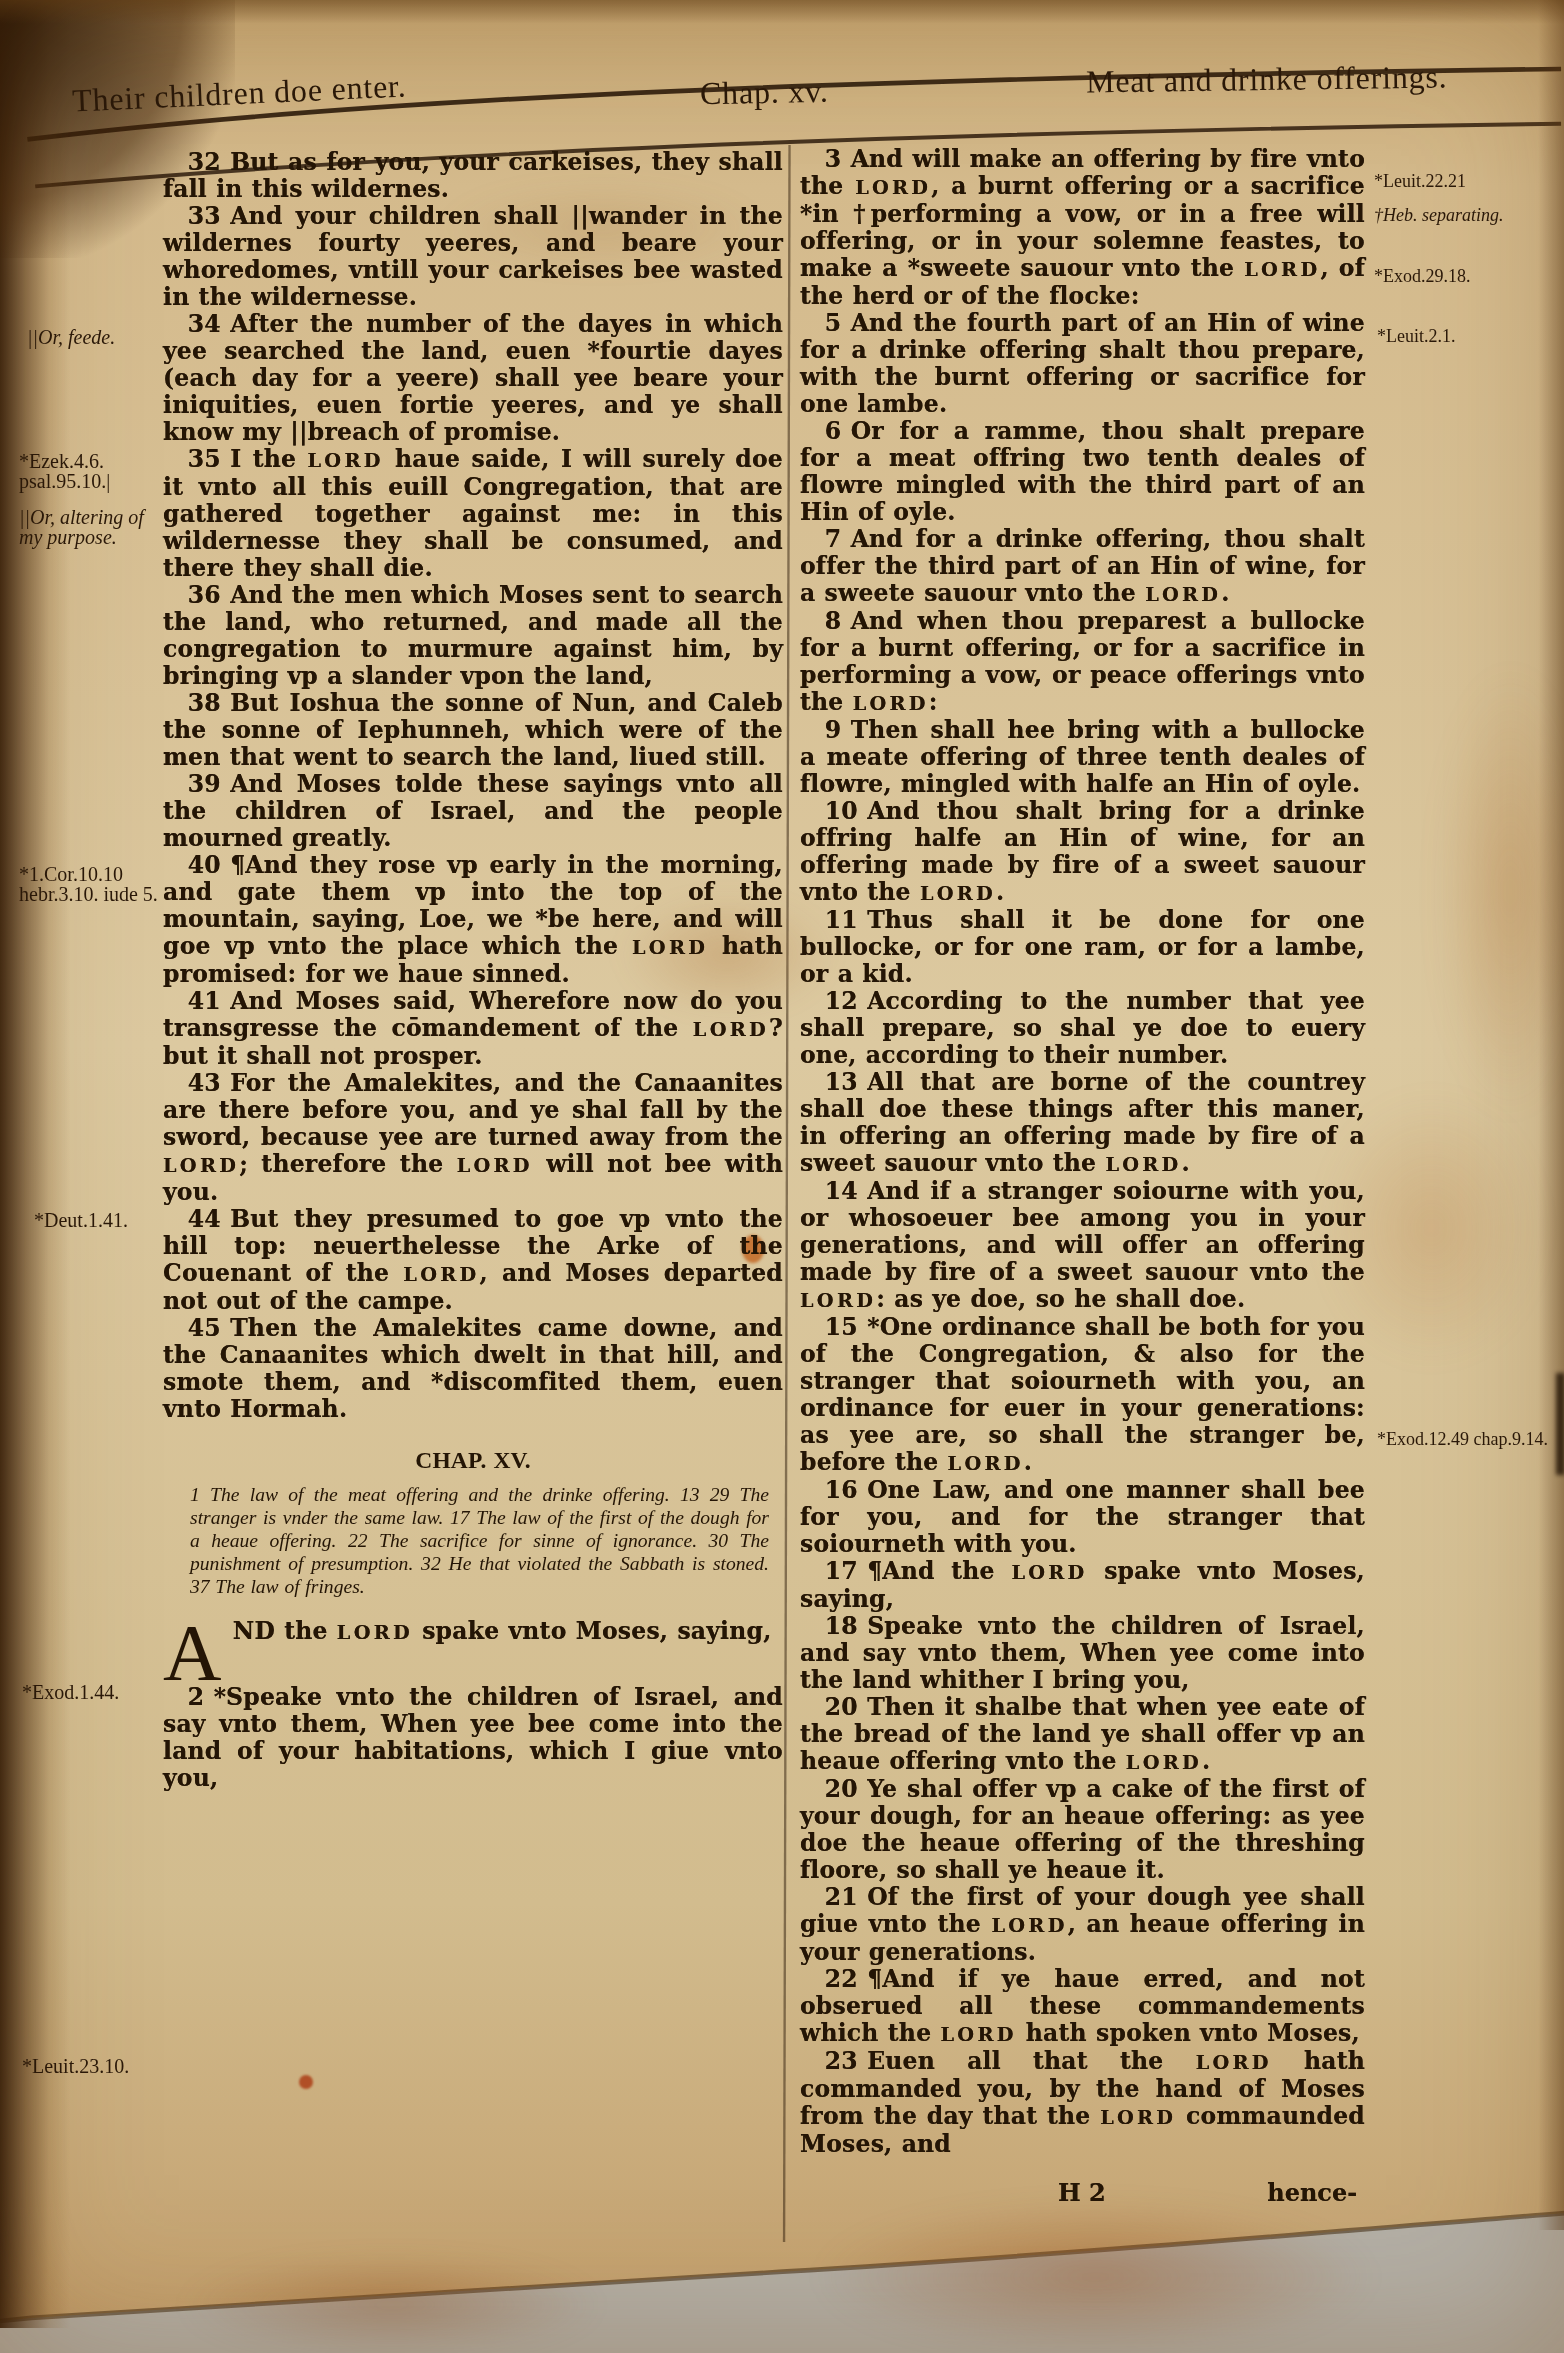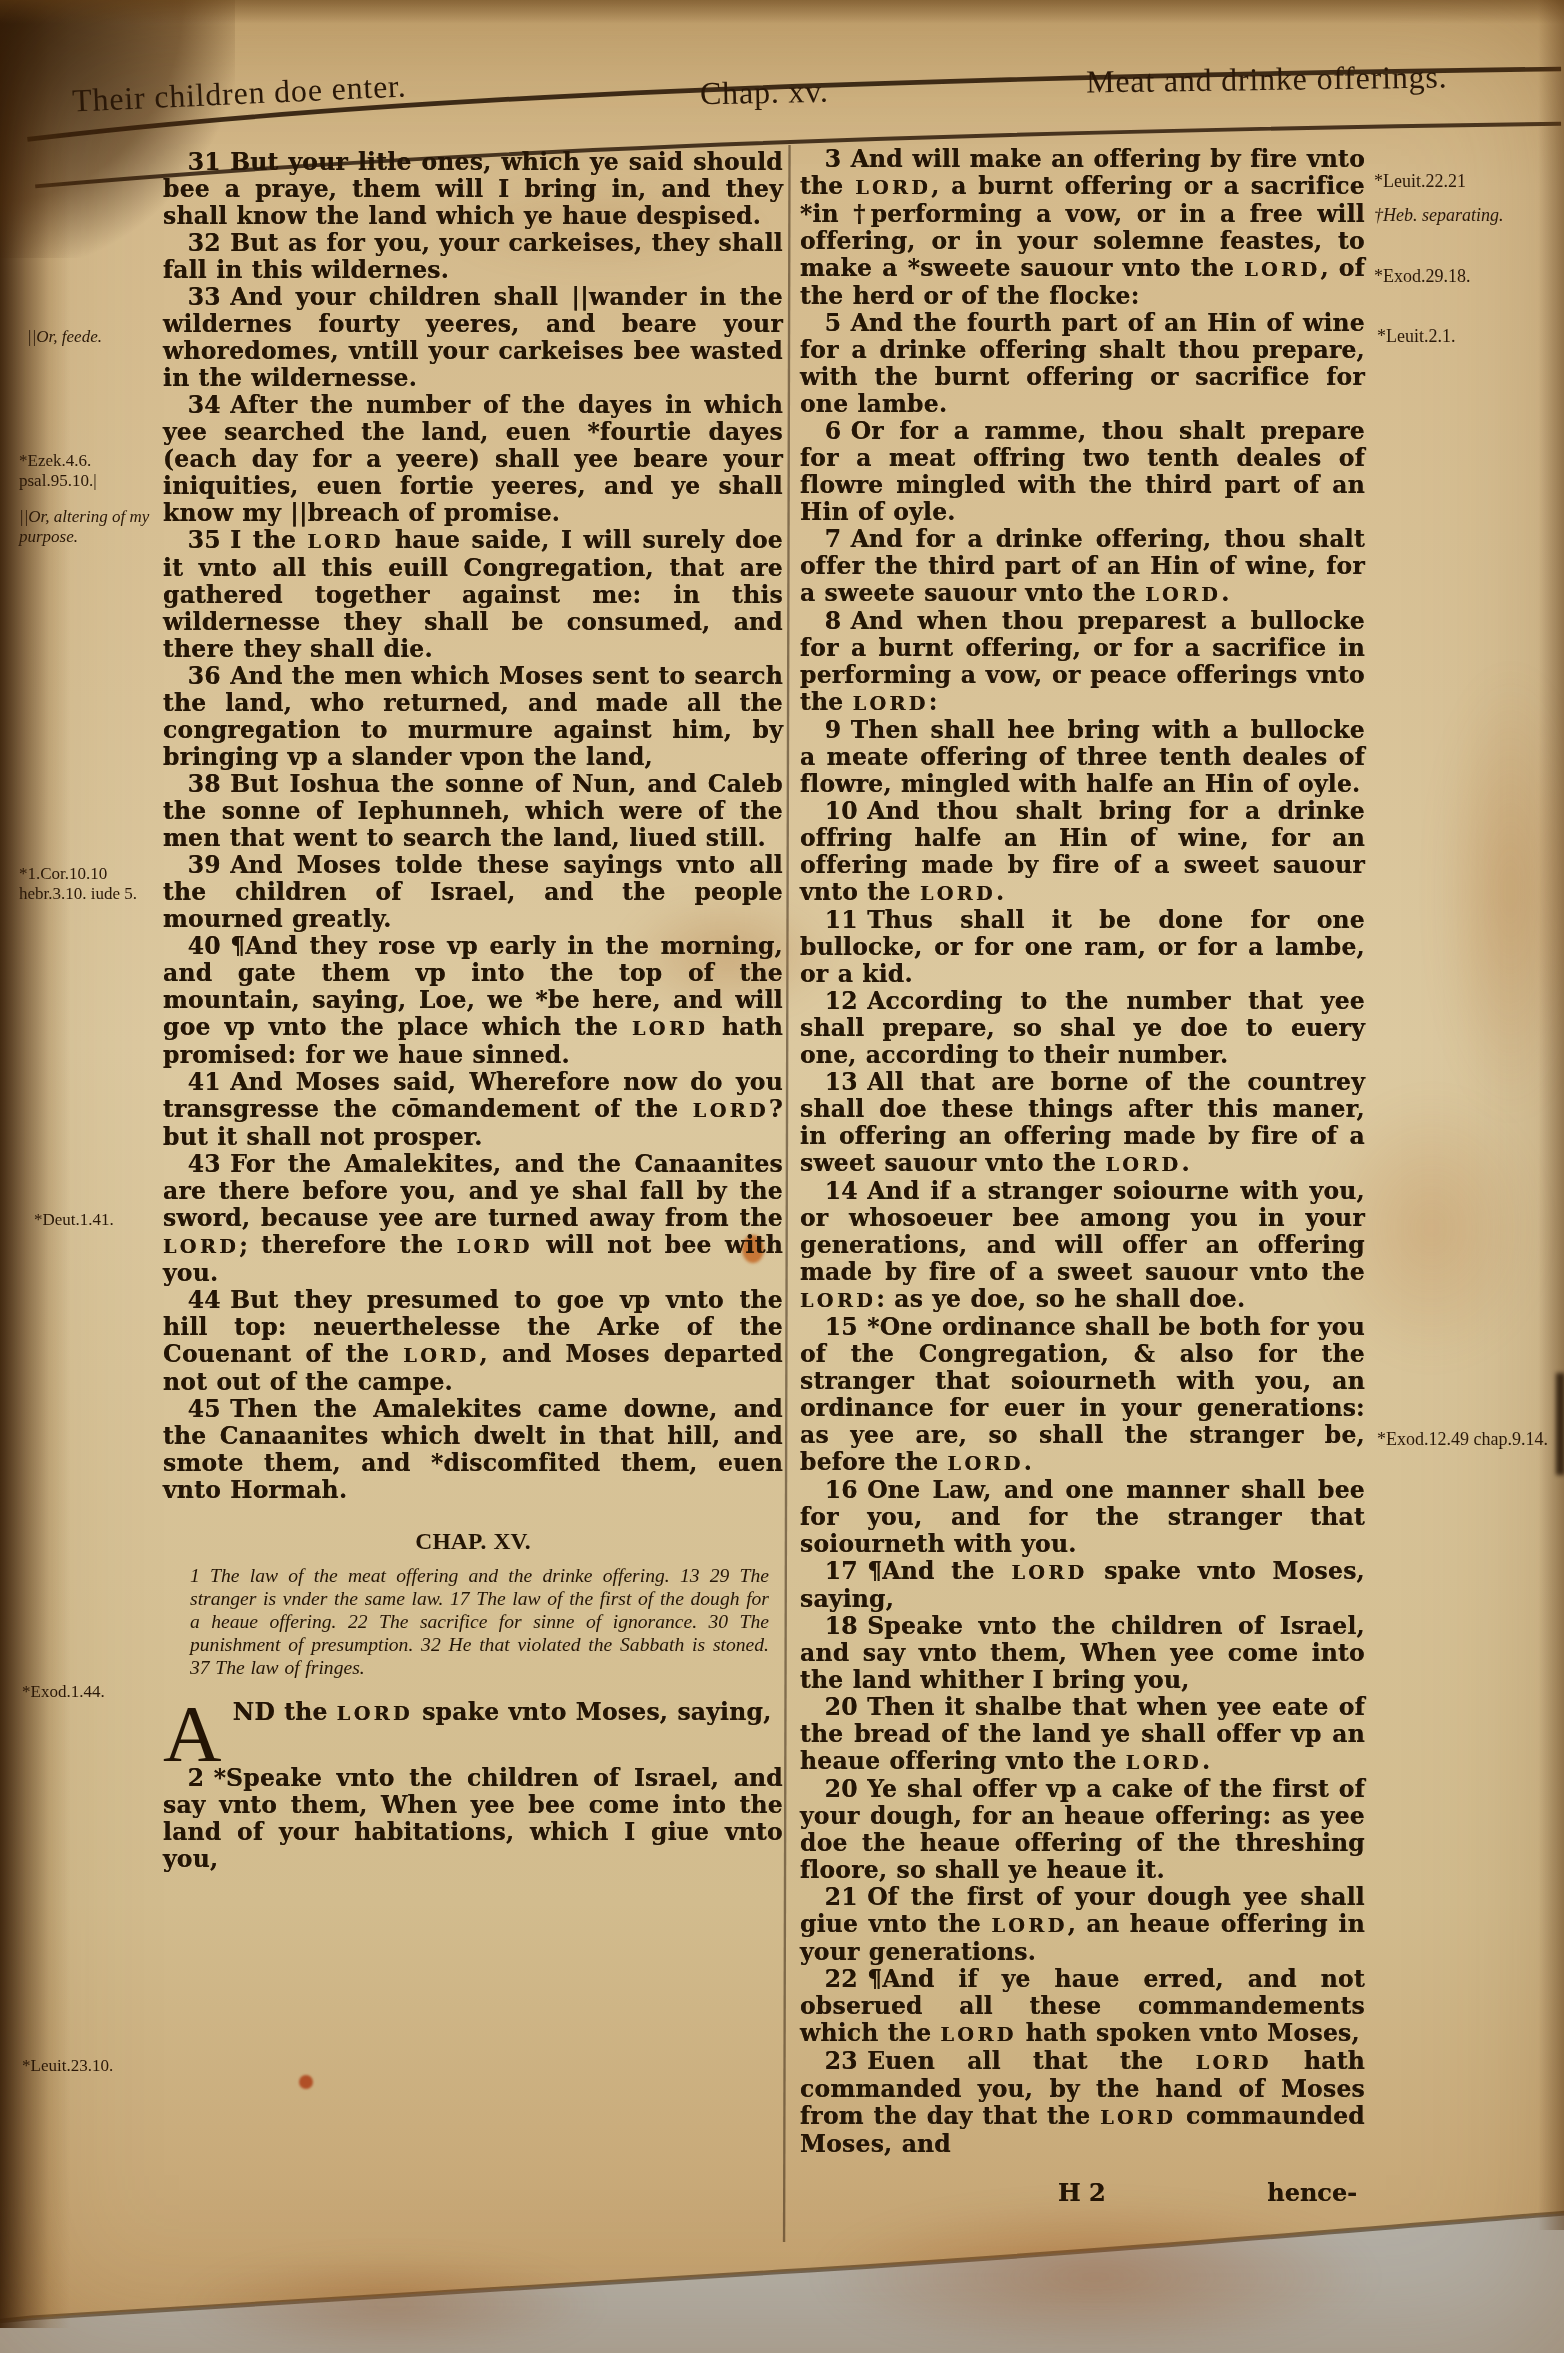--- a/index.html
+++ b/index.html
@@ -43,21 +43,21 @@
     padding:0 14px 0 27px;text-shadow:none !important;letter-spacing:0 !important;}
 
   .verse1{text-indent:0 !important;}
   .dropcap{float:left;font-family:"Liberation Serif", serif;font-weight:normal;
     font-size:81px;line-height:.74;padding:6.3px 11px 0 0;text-shadow:none;}
 
   .sigrow{display:flex;justify-content:space-between;padding:20.3px 7.8px 0 258px;
     font-weight:bold;font-size:24px;text-shadow:0 0 0.5px rgba(36,21,5,.8);}
 
   .mnote{position:absolute;font-family:"Liberation Serif", serif;color:#2a1808;
-    font-size:17px;line-height:20.3px;width:141px;}
+    font-size:20px;line-height:20.3px;width:141px;}
   .mnote.right{width:186px;font-size:18px;line-height:21px;}
   .mnote.it{font-style:italic;}
 </style>
 </head>
 <body>
 
 <div id="page-root">
 
   <svg class="pageshape" width="1565" height="2354" viewBox="0 0 2000 3008">
     <defs>
@@ -106,21 +106,20 @@
     <div class="mnote" style="left:22px;top:1682px;">*Exod.1.44.</div>
     <div class="mnote" style="left:22px;top:2056px;">*Leuit.23.10.</div>
 
     <div class="mnote right" style="left:1374px;top:171px;">*Leuit.22.21</div>
     <div class="mnote right it" style="left:1374px;top:205px;">†Heb. separating.</div>
     <div class="mnote right" style="left:1374px;top:266px;">*Exod.29.18.</div>
     <div class="mnote right" style="left:1377px;top:326px;">*Leuit.2.1.</div>
     <div class="mnote right" style="left:1377px;top:1429px;">*Exod.12.49 chap.9.14.</div>
 
     <div class="col" style="left:163px;top:149px;width:620px;">
-      <p><span class="vnum">31</span><span class="vtext">But your litle ones, which ye said should bee a praye, them will I bring in, and they shall know the land which ye haue despised.</span></p>
       <p><span class="vnum">32</span><span class="vtext">But as for you, your carkeises, they shall fall in this wildernes.</span></p>
       <p><span class="vnum">33</span><span class="vtext">And your children shall ||wander in the wildernes fourty yeeres, and beare your whoredomes, vntill your carkeises bee wasted in the wildernesse.</span></p>
       <p><span class="vnum">34</span><span class="vtext">After the number of the dayes in which yee searched the land, euen *fourtie dayes (each day for a yeere) shall yee beare your iniquities, euen fortie yeeres, and ye shall know my ||breach of promise.</span></p>
       <p><span class="vnum">35</span><span class="vtext">I the <span class="lord">LORD</span> haue saide, I will surely doe it vnto all this euill Congregation, that are gathered together against me: in this wildernesse they shall be consumed, and there they shall die.</span></p>
       <p><span class="vnum">36</span><span class="vtext">And the men which Moses sent to search the land, who returned, and made all the congregation to murmure against him, by bringing vp a slander vpon the land,</span></p>
       <p><span class="vnum">38</span><span class="vtext">But Ioshua the sonne of Nun, and Caleb the sonne of Iephunneh, which were of the men that went to search the land, liued still.</span></p>
       <p><span class="vnum">39</span><span class="vtext">And Moses tolde these sayings vnto all the children of Israel, and the people mourned greatly.</span></p>
       <p><span class="vnum">40</span><span class="vtext">¶And they rose vp early in the morning, and gate them vp into the top of the mountain, saying, Loe, we *be here, and will goe vp vnto the place which the <span class="lord">LORD</span> hath promised: for we haue sinned.</span></p>
       <p><span class="vnum">41</span><span class="vtext">And Moses said, Wherefore now do you transgresse the cōmandement of the <span class="lord">LORD</span>? but it shall not prosper.</span></p>
       <p><span class="vnum">43</span><span class="vtext">For the Amalekites, and the Canaanites are there before you, and ye shal fall by the sword, because yee are turned away from the <span class="lord">LORD</span>; therefore the <span class="lord">LORD</span> will not bee with you.</span></p>

